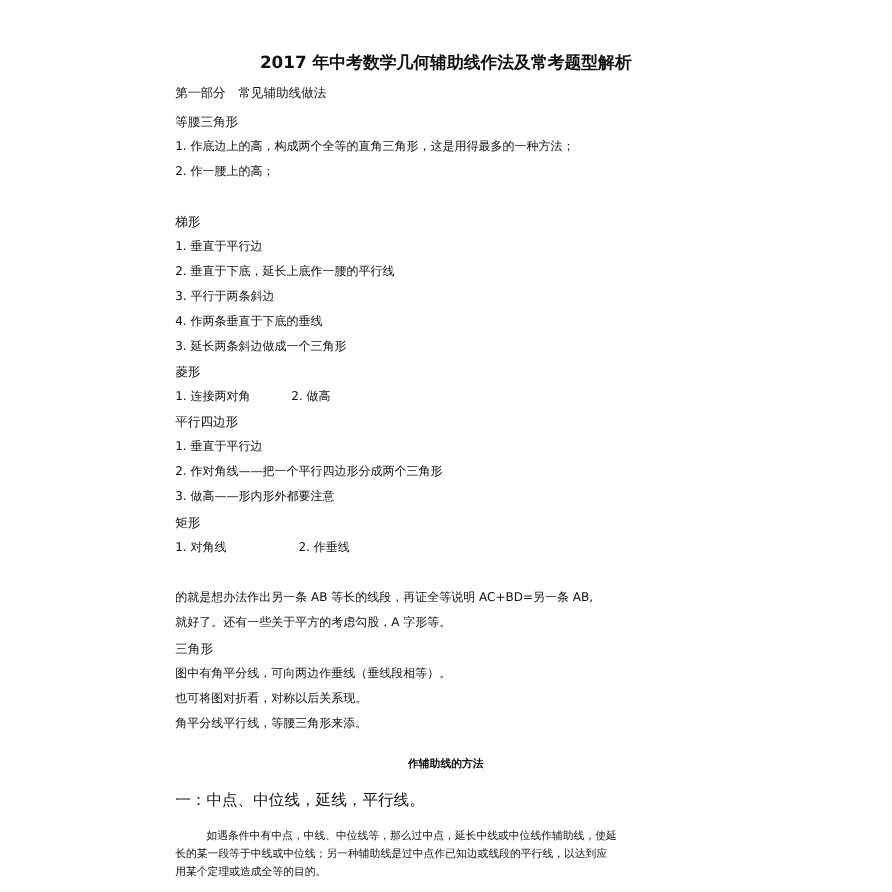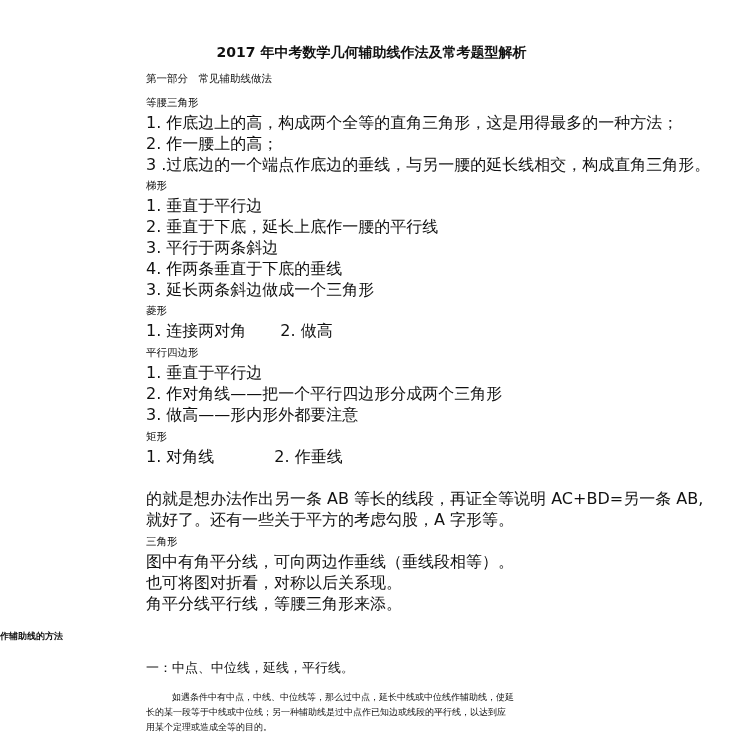--- a/index.html
+++ b/index.html
@@ -1,38 +1,37 @@
 <!DOCTYPE html>
 <html><head>
 <meta charset="utf-8">
 <style>
   html, body { margin:0; padding:0; background:#ffffff; }
   body { width:743px; height:743px; position:relative; overflow:hidden; color:#111; font-family:"DejaVu Sans","Liberation Sans",sans-serif; }
   .page { position:absolute; left:0; top:0; width:667px; height:743px; }
-  .ln { position:absolute; left:146px; white-space:nowrap; font-size:16px; line-height:14px; }
+  .ln { position:absolute; left:146px; white-space:nowrap; font-size:10px; line-height:14px; }
   .title { position:absolute; left:0; width:743px; text-align:center; top:44px; font-size:14px; font-weight:bold; }
   .h { font-weight:normal; font-size:10.5px; }
-  .sub { position:absolute; left:0; width:743px; font-weight:bold; font-size:9px; }
+  .sub { position:absolute; left:0; width:743px; text-align:center; font-weight:bold; font-size:9px; }
   .big { font-family:"DejaVu Serif","Liberation Serif",serif; font-size:13px; }
   .small { font-family:"DejaVu Serif","Liberation Serif",serif; font-size:9px; line-height:12px; }
   .gap { display:inline-block; width:34px; }
   .gap2 { display:inline-block; width:60px; }
 </style>
 </head>
 <body>
 
 <div class="page">
   <div class="title">2017 年中考数学几何辅助线作法及常考题型解析</div>
 
   <div class="ln h" style="top:71px">第一部分　常见辅助线做法</div>
 
   <div class="ln h" style="top:95px">等腰三角形</div>
   <div class="ln" style="top:116px">1. 作底边上的高，构成两个全等的直角三角形，这是用得最多的一种方法；</div>
   <div class="ln" style="top:137px">2. 作一腰上的高；</div>
-  <div class="ln" style="top:158px">3 .过底边的一个端点作底边的垂线，与另一腰的延长线相交，构成直角三角形。</div>
 
   <div class="ln h" style="top:178px">梯形</div>
   <div class="ln" style="top:199px">1. 垂直于平行边</div>
   <div class="ln" style="top:220px">2. 垂直于下底，延长上底作一腰的平行线</div>
   <div class="ln" style="top:241px">3. 平行于两条斜边</div>
   <div class="ln" style="top:262px">4. 作两条垂直于下底的垂线</div>
   <div class="ln" style="top:283px">3. 延长两条斜边做成一个三角形</div>
 
   <div class="ln h" style="top:303px">菱形</div>
   <div class="ln" style="top:324px">

